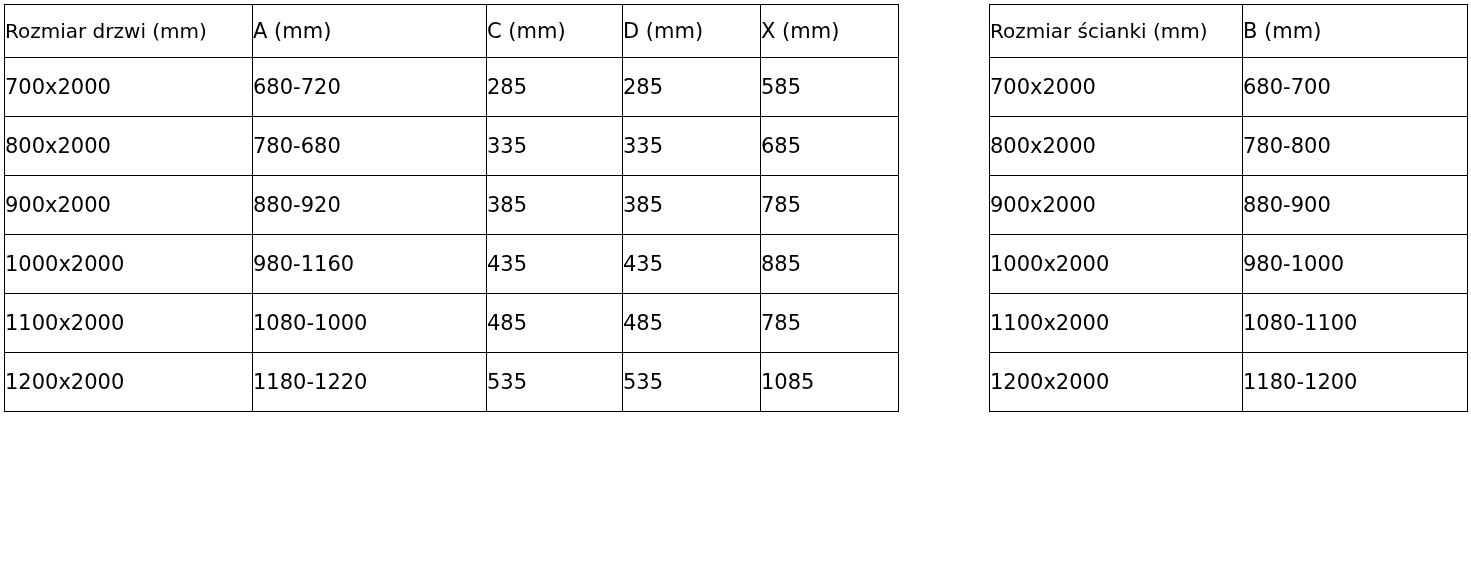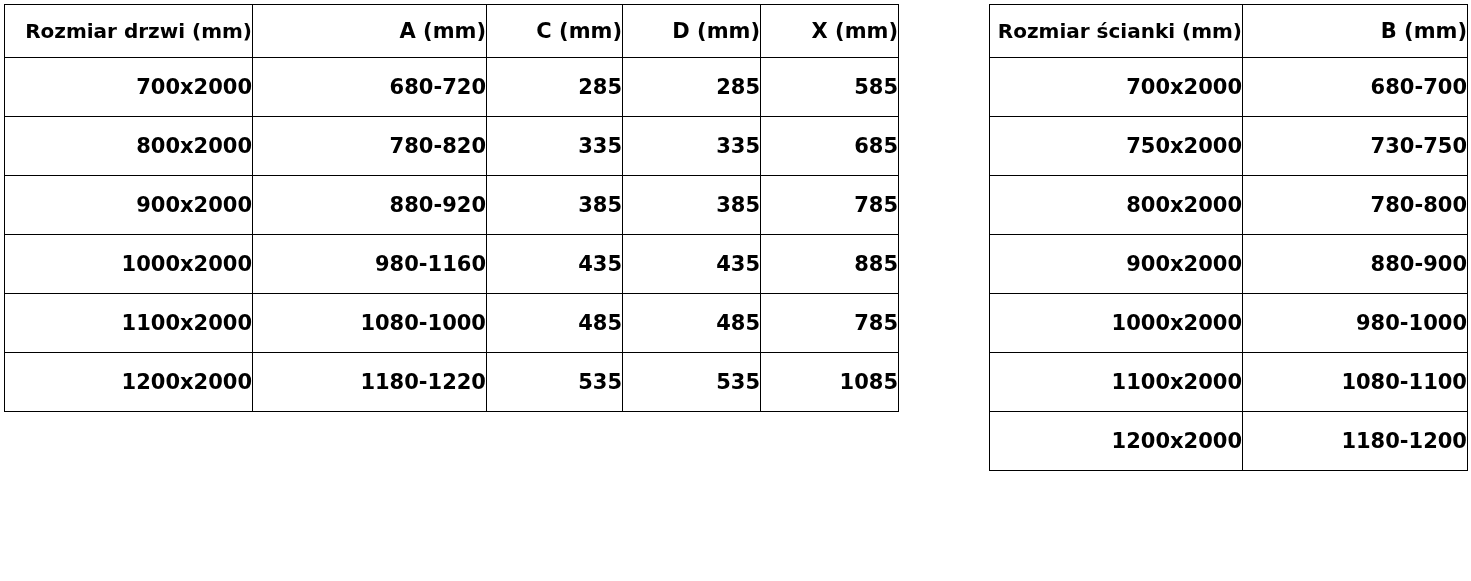--- a/index.html
+++ b/index.html
@@ -22,24 +22,24 @@
     width: 1471px;
     height: 581px;
   }
   table {
     border-collapse: collapse;
     table-layout: fixed;
     background: #ffffff;
   }
   table td, table th {
     border: 1px solid #000000;
-    text-align: right;
+    text-align: left;
     vertical-align: middle;
     font-size: 21px;
-    font-weight: bold;
+    font-weight: normal;
     padding: 0;
     color: #000000;
   }
   
   #doors-table {
     position: absolute;
     left: 4px;
     top: 4px;
     width: 894px;
   }
@@ -91,21 +91,21 @@
     <tbody>
       <tr>
         <td>700x2000</td>
         <td>680-720</td>
         <td>285</td>
         <td>285</td>
         <td>585</td>
       </tr>
       <tr>
         <td>800x2000</td>
-        <td>780-820</td>
+        <td>780-680</td>
         <td>335</td>
         <td>335</td>
         <td>685</td>
       </tr>
       <tr>
         <td>900x2000</td>
         <td>880-920</td>
         <td>385</td>
         <td>385</td>
         <td>785</td>
@@ -144,24 +144,20 @@
         <th>Rozmiar ścianki (mm)</th>
         <th>B (mm)</th>
       </tr>
     </thead>
     <tbody>
       <tr>
         <td>700x2000</td>
         <td>680-700</td>
       </tr>
       <tr>
-        <td>750x2000</td>
-        <td>730-750</td>
-      </tr>
-      <tr>
         <td>800x2000</td>
         <td>780-800</td>
       </tr>
       <tr>
         <td>900x2000</td>
         <td>880-900</td>
       </tr>
       <tr>
         <td>1000x2000</td>
         <td>980-1000</td>

